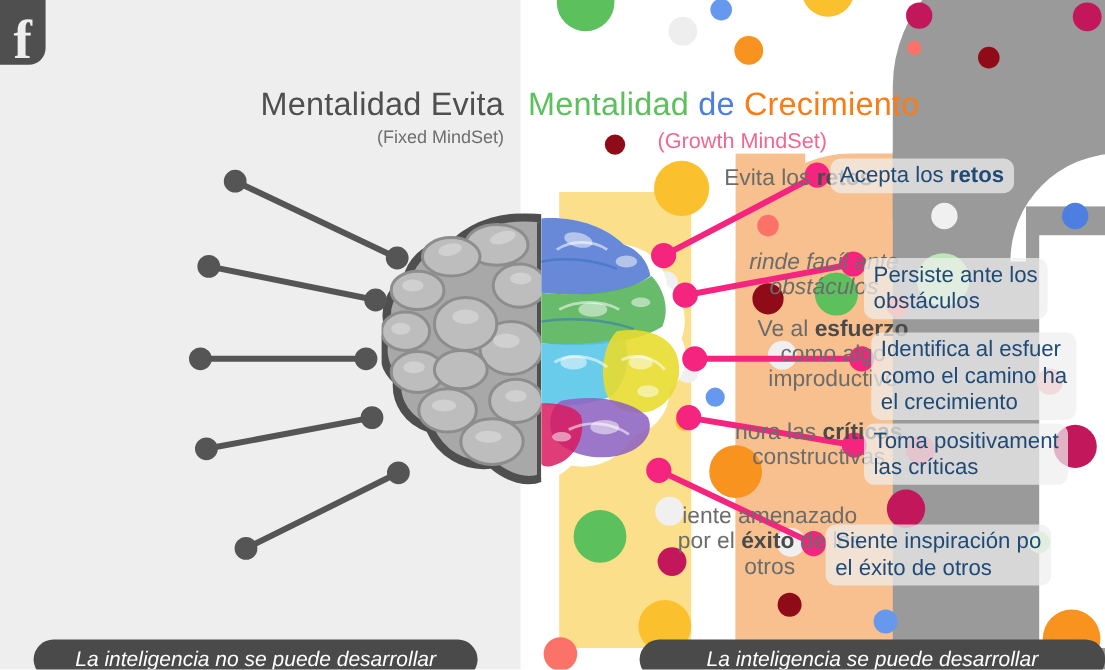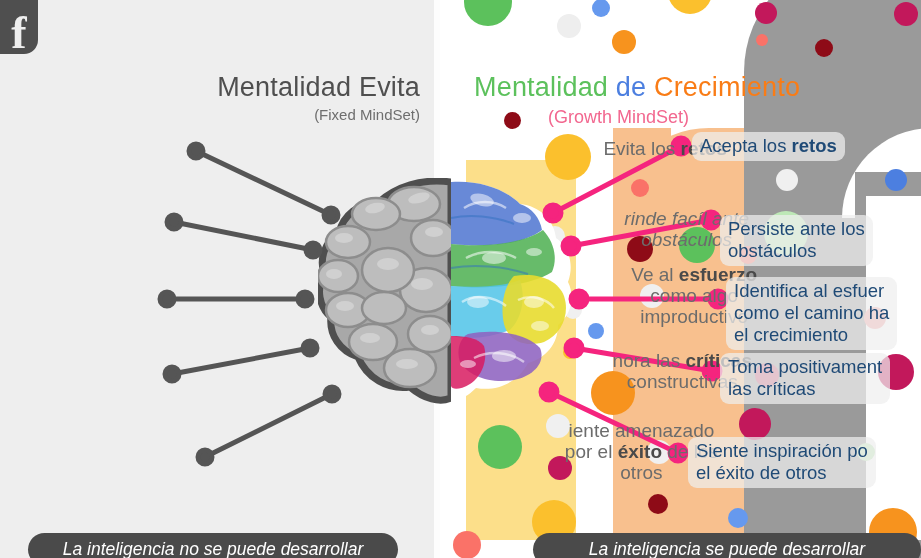--- a/index.html
+++ b/index.html
@@ -73,21 +73,21 @@
     font-size:27px; color:#4f4f4f; letter-spacing:.2px;
   }
   .head-fixed-sub {
     position:absolute; left:0px; top:106px; width:420px;
     text-align:right; font-size:15px; color:#6e6e6e;
   }
   .head-growth {
     position:absolute; left:440px; top:72px;
     font-size:27px; white-space:nowrap; letter-spacing:.2px;
   }
-  .hg-1 { color:#5cc15c;margin-left:34px; }
+  .hg-1 { color:#5cc15c; }
   .hg-2 { color:#4c7fe0; }
   .hg-3 { color:#f97c16;text-align:center; }
   .head-growth-sub {
     position:absolute; left:548px; top:107px;
     font-size:18px; color:#f2678f; white-space:nowrap;
   }
   .head-dot {
     position:absolute; left:504px; top:112px; width:17px; height:17px;
     border-radius:50%; background:#8e0b17;
   }

